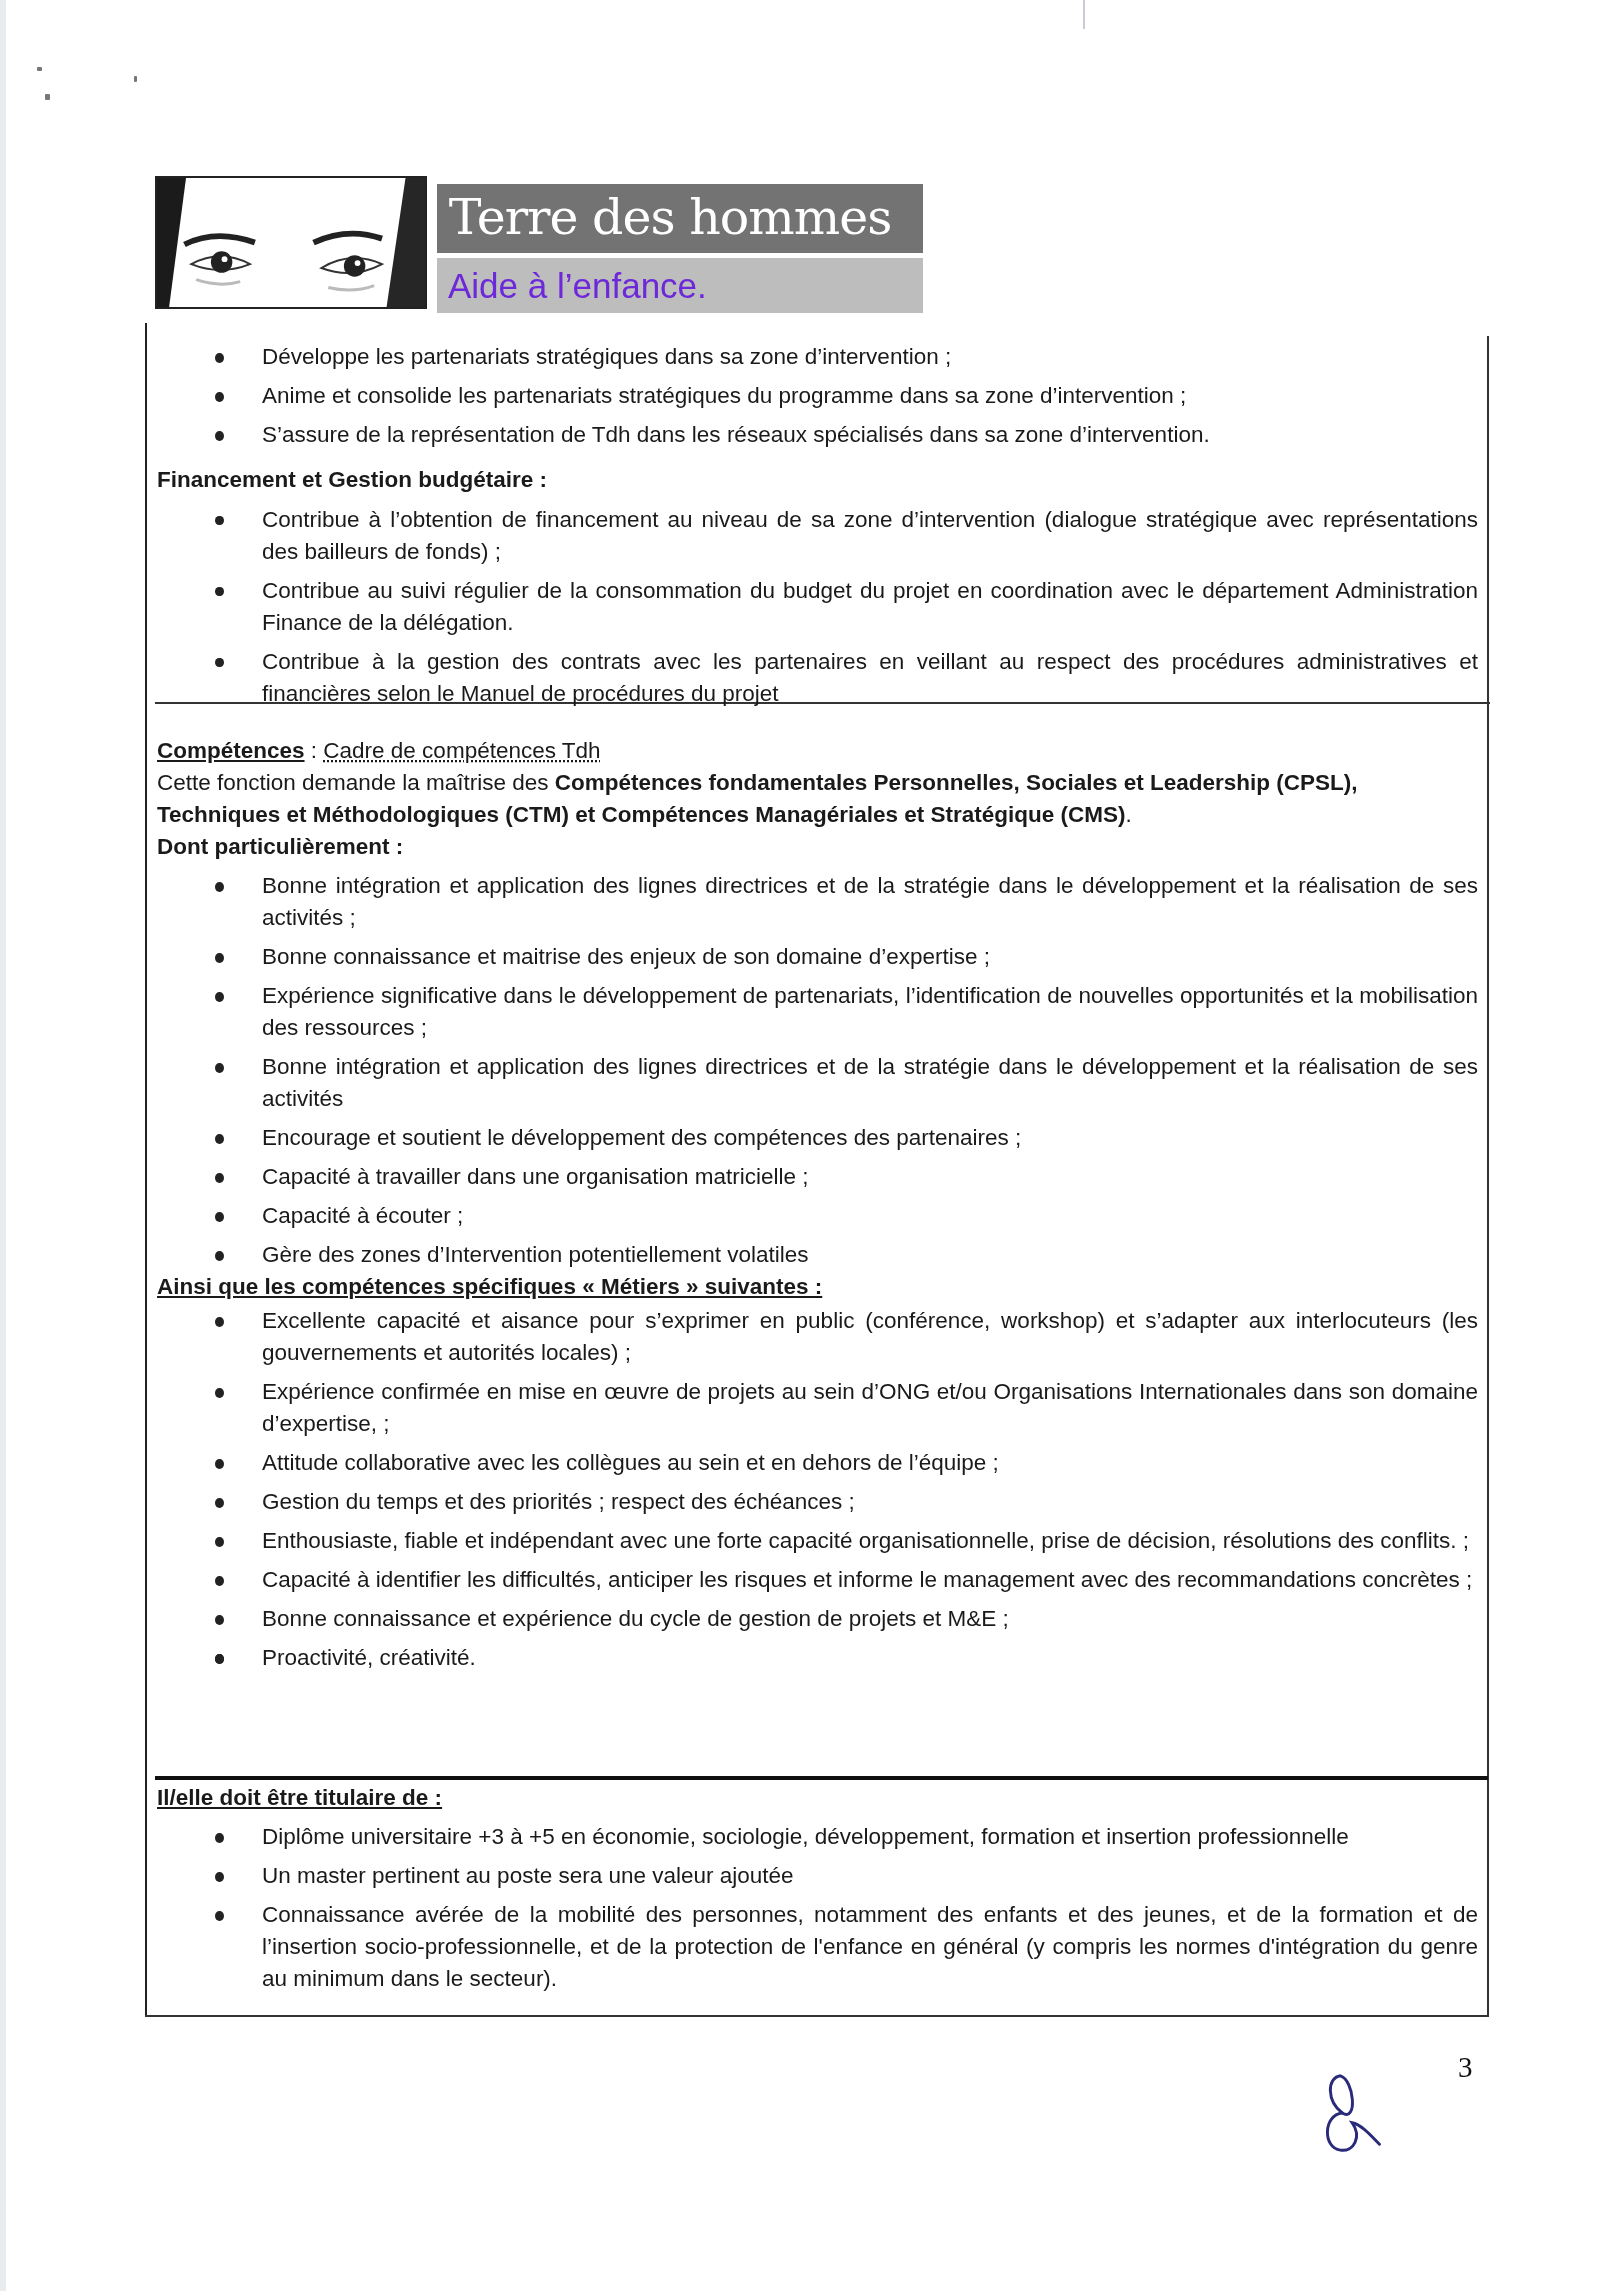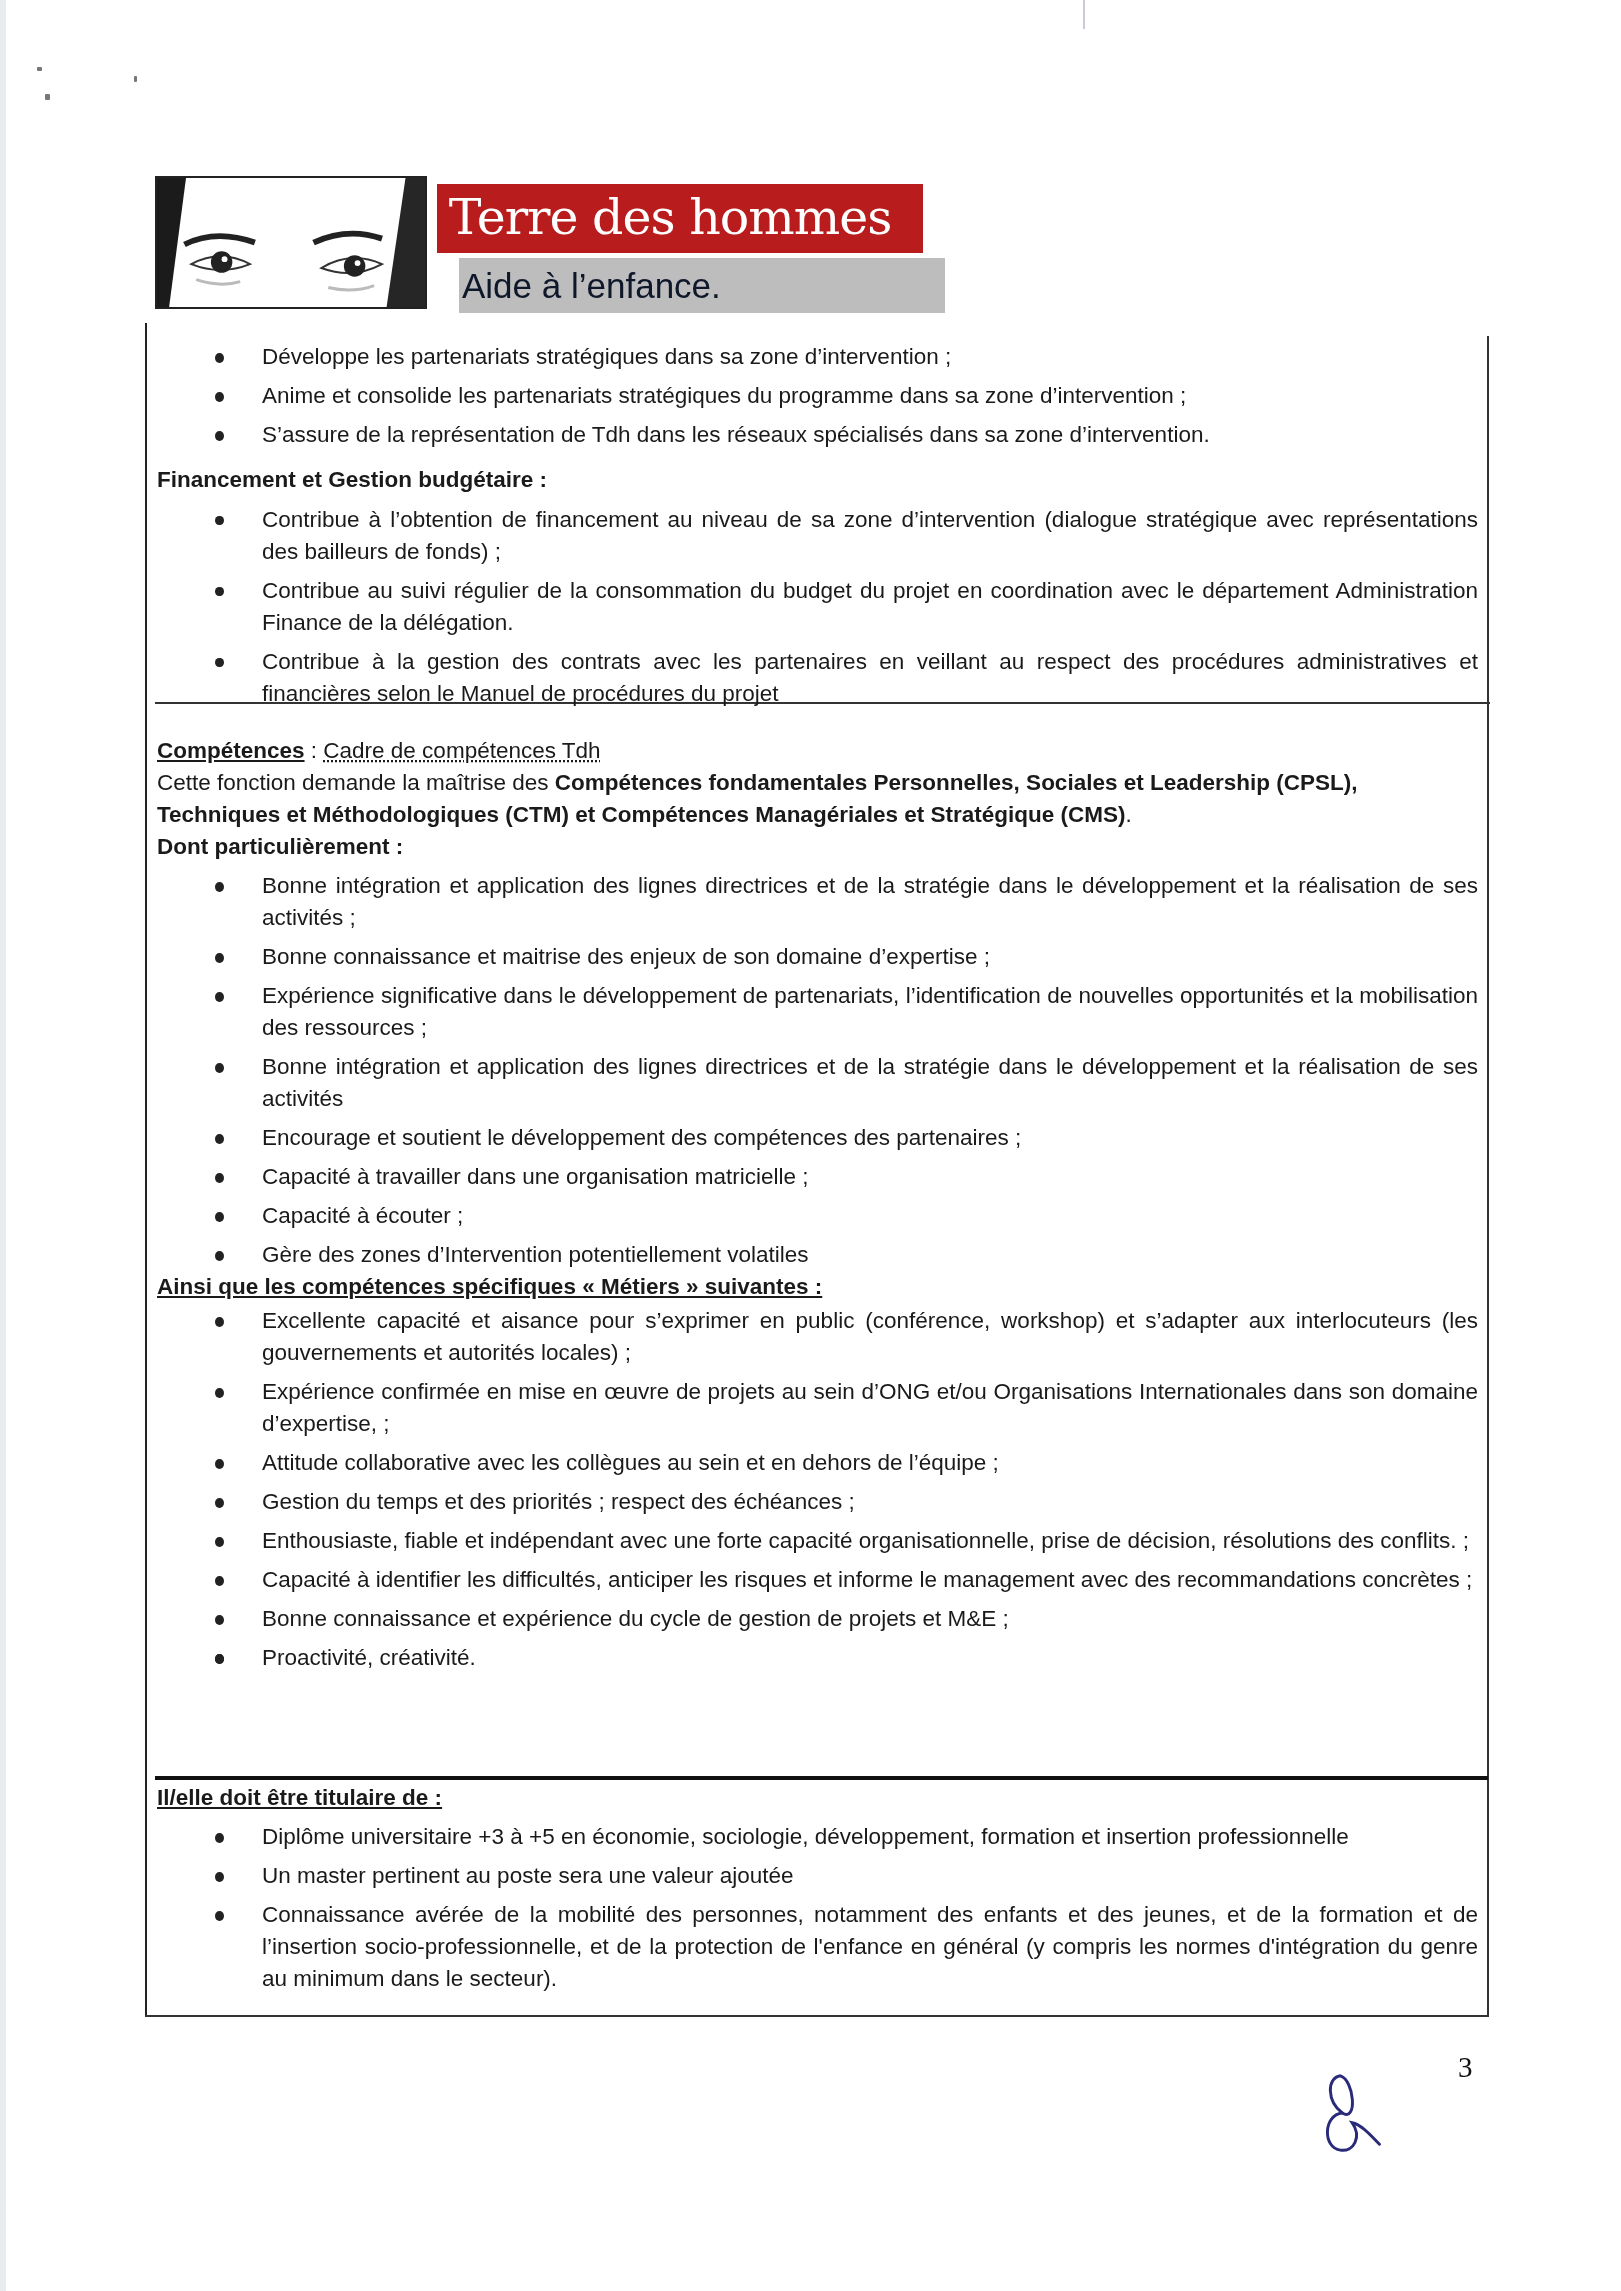--- a/index.html
+++ b/index.html
@@ -14,27 +14,27 @@
   
   .logo { position: absolute; left: 155px; top: 176px; width: 768px; height: 137px; }
   .logo-photo {
     position: absolute; left: 0; top: 0; width: 272px; height: 133px;
     background: #ffffff; border: 2.9px solid #222; overflow: hidden; box-sizing: border-box;
   }
   .logo-photo .hair-l { position: absolute; left: 0; top: 0; width: 29px; height: 133px; background: #1b1b1b; clip-path: polygon(0 0, 100% 0, 40% 100%, 0 100%); }
   .logo-photo .hair-r { position: absolute; right: 0; top: 0; width: 39px; height: 133px; background: #262626; clip-path: polygon(50% 0, 100% 0, 100% 100%, 0 100%); }
   .logo-title-box {
     position: absolute; left: 282px; top: 7.8px; width: 486px; height: 69px;
-    background: #b91c1c; color: #ffffff; box-sizing: border-box; padding: 2px 11.8px;
+    background: #737373; color: #ffffff; box-sizing: border-box; padding: 2px 11.8px;
     font-family: "DejaVu Serif", "Liberation Serif", serif; font-size: 49px; line-height: 63px; letter-spacing: -1px;
   }
   .logo-sub-box {
     position: absolute; left: 282px; top: 82px; width: 486px; height: 55px;
-    background: #bdbdbd; color: #0f172a; box-sizing: border-box; padding: 0 3px;
-    font-family: "Liberation Sans", sans-serif; font-size: 35px; line-height: 55px; margin-left: 22px;
+    background: #bdbdbd; color: #6d28d9; box-sizing: border-box; padding: 0 11px;
+    font-family: "Liberation Sans", sans-serif; font-size: 35px; line-height: 55px;
   }
 
   
   .border-left { position: absolute; left: 145px; top: 323px; width: 2px; height: 1694px; background: #222; }
   .border-right { position: absolute; left: 1487px; top: 336px; width: 2px; height: 1680px; background: #333; }
   .border-bottom { position: absolute; left: 145px; top: 2015px; width: 1344px; height: 2px; background: #333; }
   .rule-thin { position: absolute; left: 155px; top: 702px; width: 1335px; height: 2px; background: #333; }
   .rule-thick { position: absolute; left: 155px; top: 1776px; width: 1333px; height: 3.9px; background: #111; }
 
   

